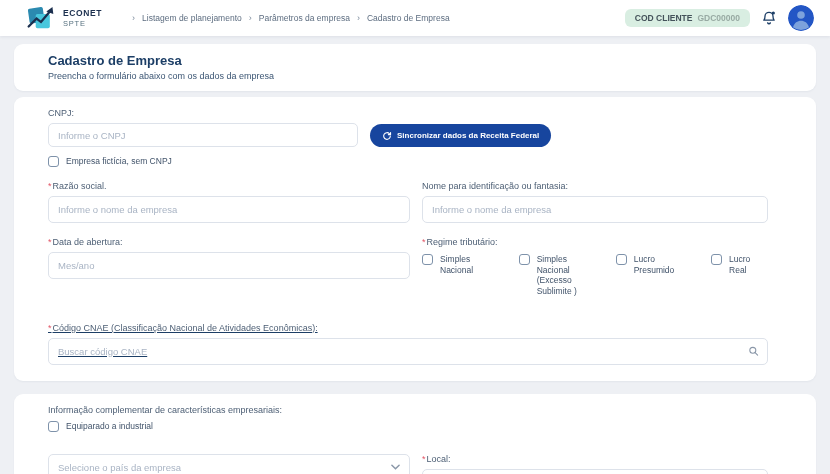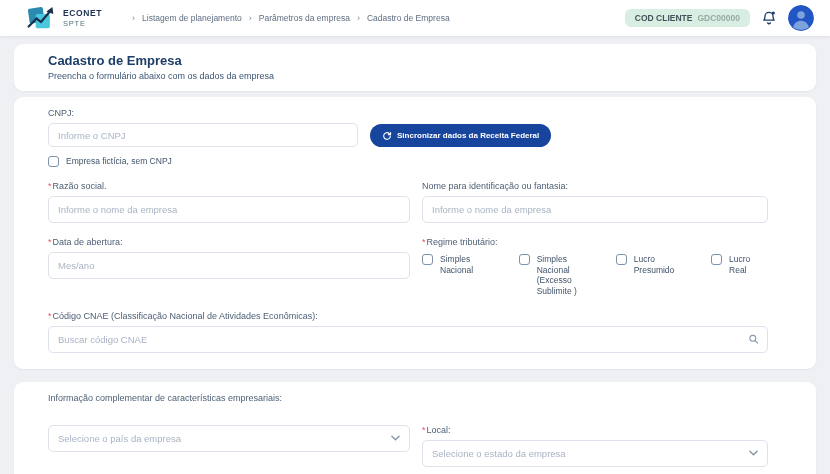--- a/index.html
+++ b/index.html
@@ -63,21 +63,21 @@
   .cb-row .cb-label { font-size:8.5px; color:#41536a; line-height:1.25; }
   .grid-row { display:flex; gap:12px; margin-top:14px; }
   .col-left  { width:362px; flex:none; }
   .col-right { flex:1; }
   .regime-opts { display:flex; gap:16px; margin-top:7px; }
   .regime-opts .cb-row { margin-top:0; }
   .regime-opts .opt-2 { width:84px; }
   .search-wrap { position:relative; }
   .search-wrap .txt-input { padding-right:23px; }
   .search-icon { position:absolute; right:9px; top:50%; transform:translateY(-50%); line-height:0; }
-  .mt { margin-top:14px; }
+  .mt { margin-top:26px;text-decoration:underline; }
   .chev { line-height:0; }
 </style>
 </head>
 <body>
 
 <header class="topbar">
   <div class="logo">
     <svg width="30" height="27" viewBox="0 0 34 30">
       <rect x="3" y="3" width="17" height="17" rx="2" fill="#2b8ab0" transform="rotate(-8 11 11)"></rect>
       <rect x="11" y="10" width="16" height="16" rx="2" fill="#49c7dd"></rect>
@@ -205,20 +205,24 @@
             <circle cx="10.5" cy="10.5" r="6.5"></circle>
               <path d="M15.5 15.5 L21 21"></path>
           </svg>
         </span>
       </div>
     </div>
   </section>
 
   <section class="card form-card second">
     <label class="field-label" style="margin-bottom:6px;">Informação complementar de características empresariais:</label>
+    <div class="cb-row" style="margin-top:0;">
+      <input type="checkbox" class="cb" style="">
+      <span class="cb-label">Equiparado a industrial</span>
+    </div>
 
     <div class="grid-row" style="margin-top:22px;">
       <div class="col-left">
         <div class="select-box">
           <span class="ph">Selecione o país da empresa</span>
           <span class="chev">
             <svg width="9" height="6" viewBox="0 0 10 6" fill="none" stroke="#8a97a8" stroke-width="1.6" stroke-linecap="round">
                 <path d="M1 1l4 4 4-4"></path>
               </svg>
           </span>

